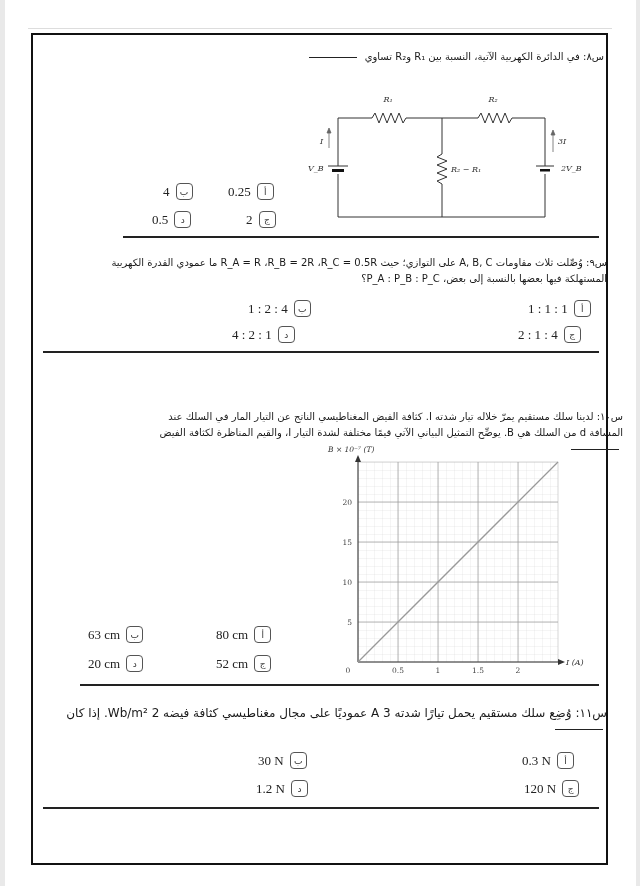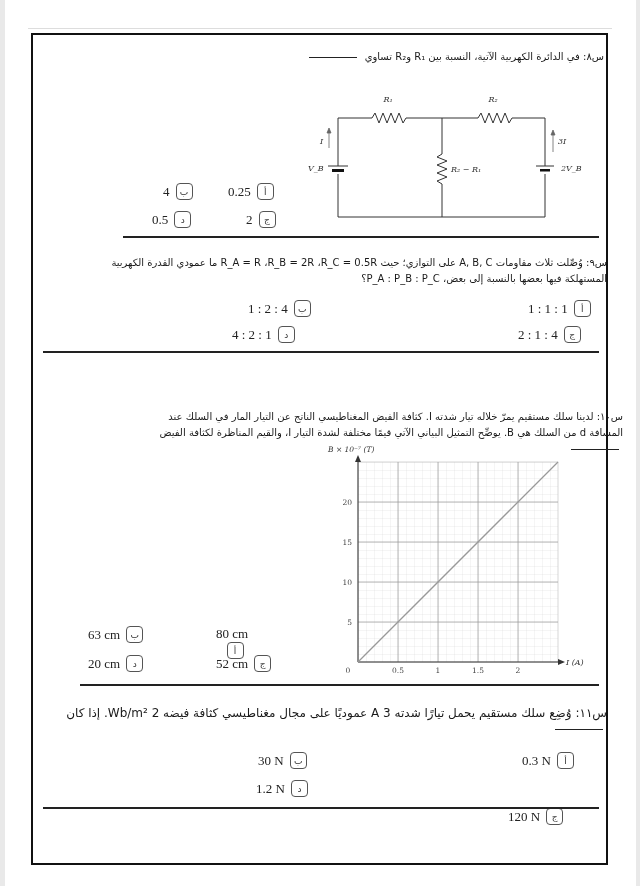--- a/index.html
+++ b/index.html
@@ -157,21 +157,21 @@
     <text x="38" y="233">0</text>
     <text x="88" y="233">0.5</text>
     <text x="128" y="233">1</text>
     <text x="168" y="233">1.5</text>
     <text x="208" y="233">2</text>
   </g>
   <text x="18" y="12" font-size="7.5" fill="#333" font-style="italic">B × 10⁻⁷ (T)</text>
   <text x="256" y="225" font-size="8" fill="#333" font-style="italic">I (A)</text>
 </svg>
 
-<div class="opt" style="left:216px; top:626px;flex-direction:column;">
+<div class="opt" style="left:216px; top:626px;">
   <span class="val">80 cm</span>
   <span class="badge">أ</span>
 </div>
 <div class="opt" style="left:88px; top:626px;">
   <span class="val">63 cm</span>
   <span class="badge">ب</span>
 </div>
 <div class="opt" style="left:216px; top:655px;">
   <span class="val">52 cm</span>
   <span class="badge">ج</span>
@@ -188,21 +188,21 @@
 </div>
 
 <div class="opt" style="left:522px; top:752px;">
   <span class="val">0.3 N</span>
   <span class="badge">أ</span>
 </div>
 <div class="opt" style="left:258px; top:752px;">
   <span class="val">30 N</span>
   <span class="badge">ب</span>
 </div>
-<div class="opt" style="left:508px; top:780px;margin-top:28px;">
+<div class="opt" style="left:524px; top:780px;">
   <span class="val">120 N</span>
   <span class="badge">ج</span>
 </div>
 <div class="opt" style="left:256px; top:780px;">
   <span class="val">1.2 N</span>
   <span class="badge">د</span>
 </div>
 <div class="divider" style="left:43px; top:807px; width:556px;"></div>
 
 </body></html>

